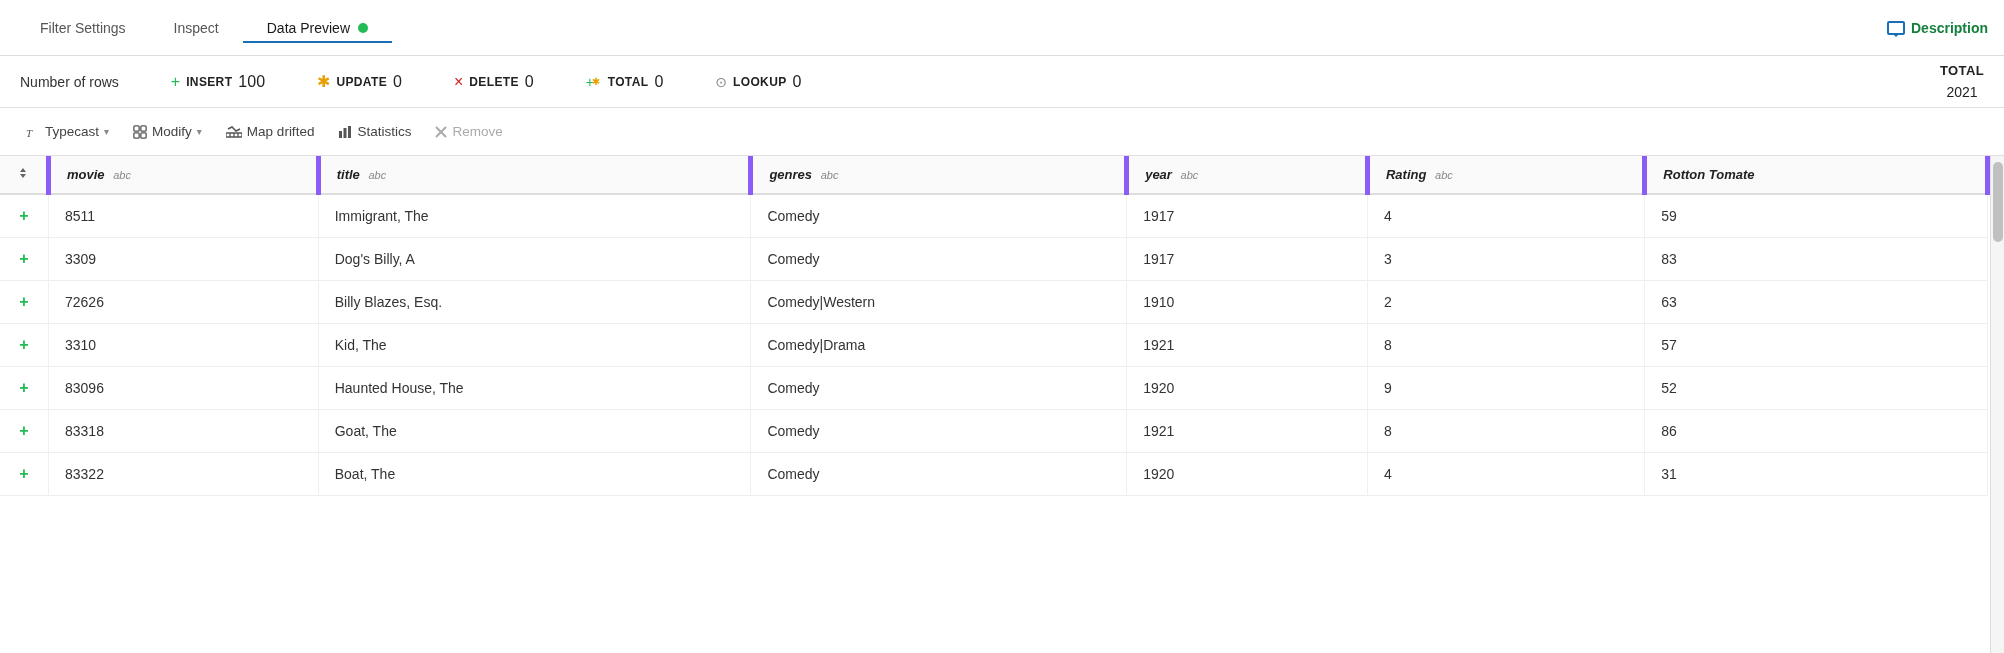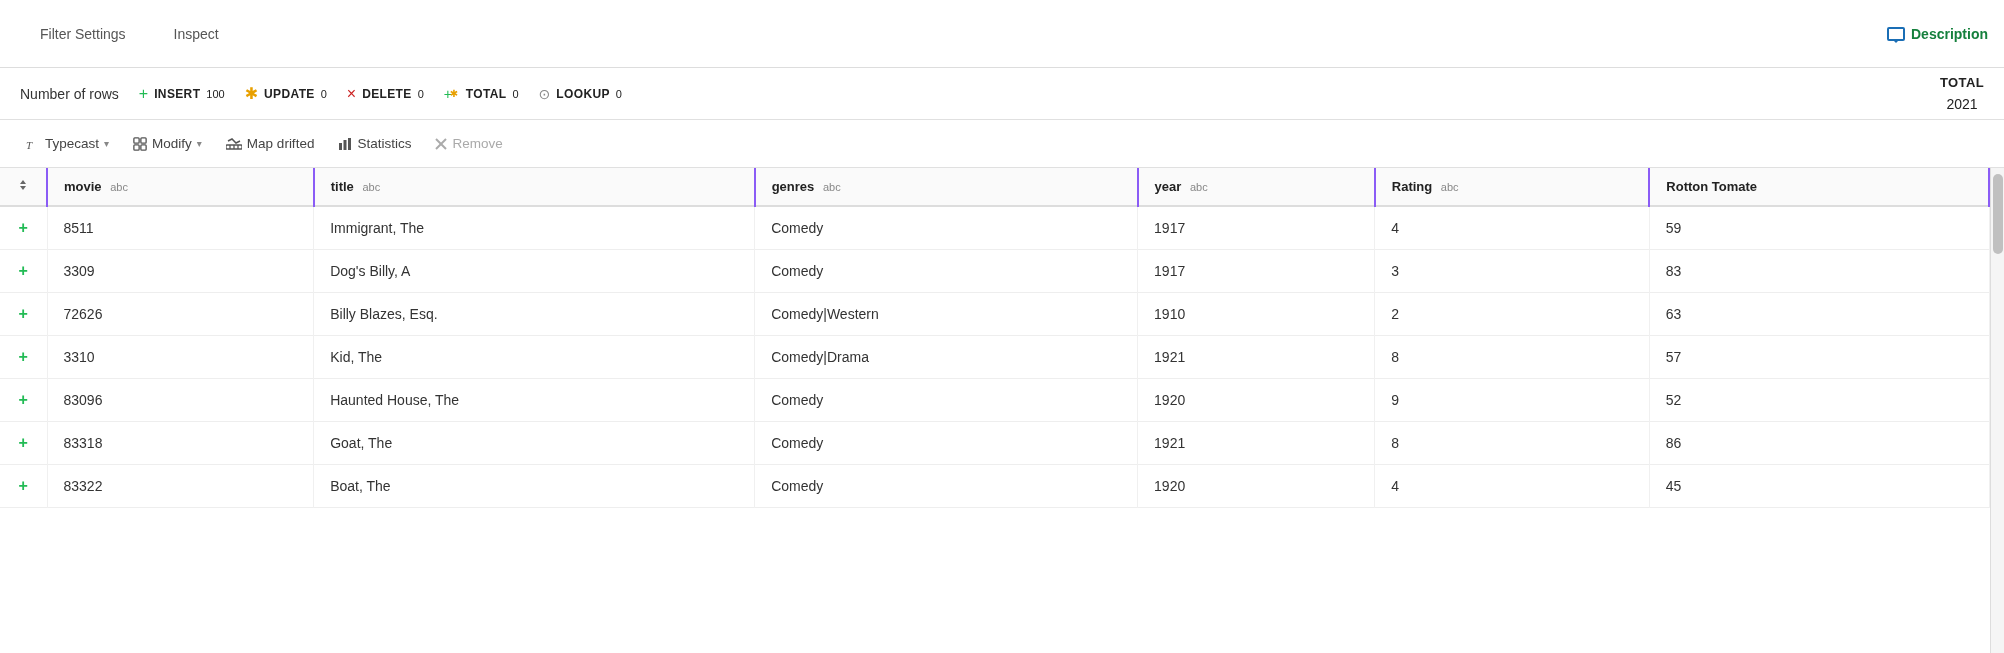--- a/index.html
+++ b/index.html
@@ -4,21 +4,21 @@
   <style>
     * { box-sizing: border-box; margin: 0; padding: 0; }
     body { font-family: 'Segoe UI', Arial, sans-serif; font-size: 14px; background: #fff; color: #222; }
 
     
     .top-nav {
       display: flex;
       align-items: center;
       border-bottom: 1px solid #ddd;
       padding: 12px 16px;
-      height: 68px;
+      height: 56px;
       position: relative;
     }
     .nav-tab {
       padding: 0 24px;
       height: 100%;
       display: flex;
       align-items: center;
       cursor: pointer;
       color: #555;
       font-size: 14px;
@@ -57,39 +57,39 @@
       font-weight: bold;
     }
 
     
     .summary-bar {
       display: flex;
       align-items: center;
       padding: 0 20px;
       height: 52px;
       border-bottom: 1px solid #e0e0e0;
-      gap: 20px;
+      gap: 52px;
     }
     .summary-label {
       font-size: 14px;
       color: #333;
     }
     .summary-stat {
       display: flex;
       align-items: center;
       gap: 6px;
       font-size: 13px;
     }
     .summary-stat .stat-name {
       font-weight: 700;
       font-size: 12px;
       letter-spacing: 0.03em;
     }
     .summary-stat .stat-value {
-      font-size: 11px;
+      font-size: 16px;
     }
     .icon-insert { color: #22bb55; font-size: 16px; }
     .icon-update { color: #e8a000; font-size: 16px; }
     .icon-delete { color: #cc2222; font-size: 16px; }
     .icon-lookup { color: #888; font-size: 14px; }
     .total-stat { margin-left: auto; flex-direction: column; }
     .total-stat .stat-name { font-weight: 700; font-size: 13px; }
     .total-stat .stat-value { font-size: 14px; font-weight: 400; }
 
     
@@ -125,21 +125,22 @@
       background: #fafafa;
       border-bottom: 2px solid #ddd;
     }
     thead th {
       padding: 10px 16px;
       text-align: left;
       font-weight: 600;
       font-size: 13px;
       color: #222;
       white-space: nowrap;
-      border-right: 2px solid #8b5cf6;
+      border-right: 5px solid #8b5cf6;
+      font-style: italic;
     }
     thead th:first-child {
       width: 44px;
       text-align: center;
     }
     .col-type {
       font-size: 11px;
       color: #888;
       font-weight: 400;
       margin-left: 5px;
@@ -209,20 +210,24 @@
 
 <div class="page-wrapper">
   <div class="main-content">
 
     <div class="top-nav">
       <div class="nav-tab">
         <span>Filter Settings</span>
       </div>
       <div class="nav-tab">
         <span>Inspect</span>
+      </div>
+      <div class="nav-tab active">
+        <span>Data Preview</span>
+        <span class="nav-tab-dot"></span>
       </div>
       <div class="top-nav-description">
         <span class="description-icon"></span>
         <span>Description</span>
       </div>
     </div>
 
     <div class="summary-bar">
       <span class="summary-label">Number of rows</span>
 
@@ -406,21 +411,21 @@
                 <td>8</td>
                 <td>86</td>
               </tr>
               <tr>
                 <td class="row-insert-icon">+</td>
                 <td>83322</td>
                 <td>Boat, The</td>
                 <td>Comedy</td>
                 <td>1920</td>
                 <td>4</td>
-                <td>45</td>
+                <td>31</td>
               </tr>
             </tbody>
         </table>
       </div>
 
       <div style="width:14px; background:#f5f5f5; border-left:1px solid #ddd; flex-shrink:0; position:relative;">
         <div style="width:10px; height:80px; background:#c0c0c0; border-radius:5px; margin: 6px auto;"></div>
       </div>
     </div>
 

